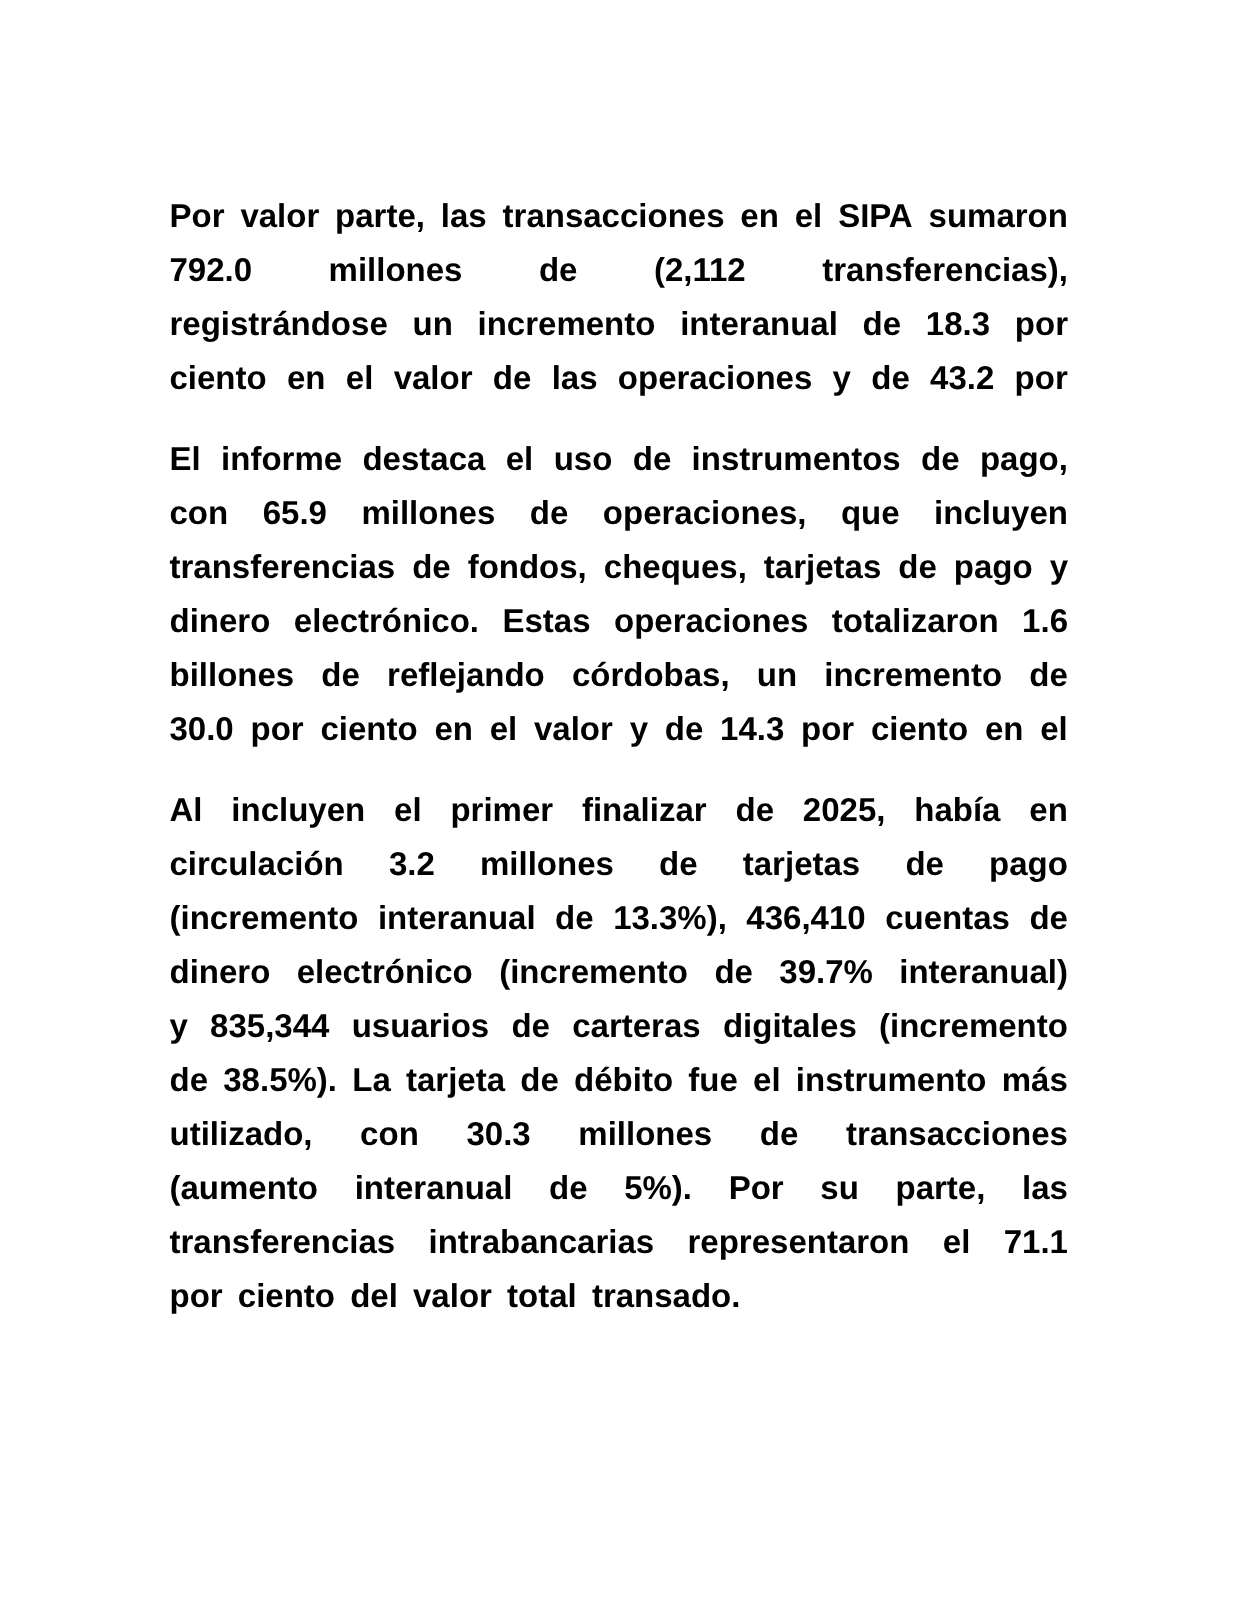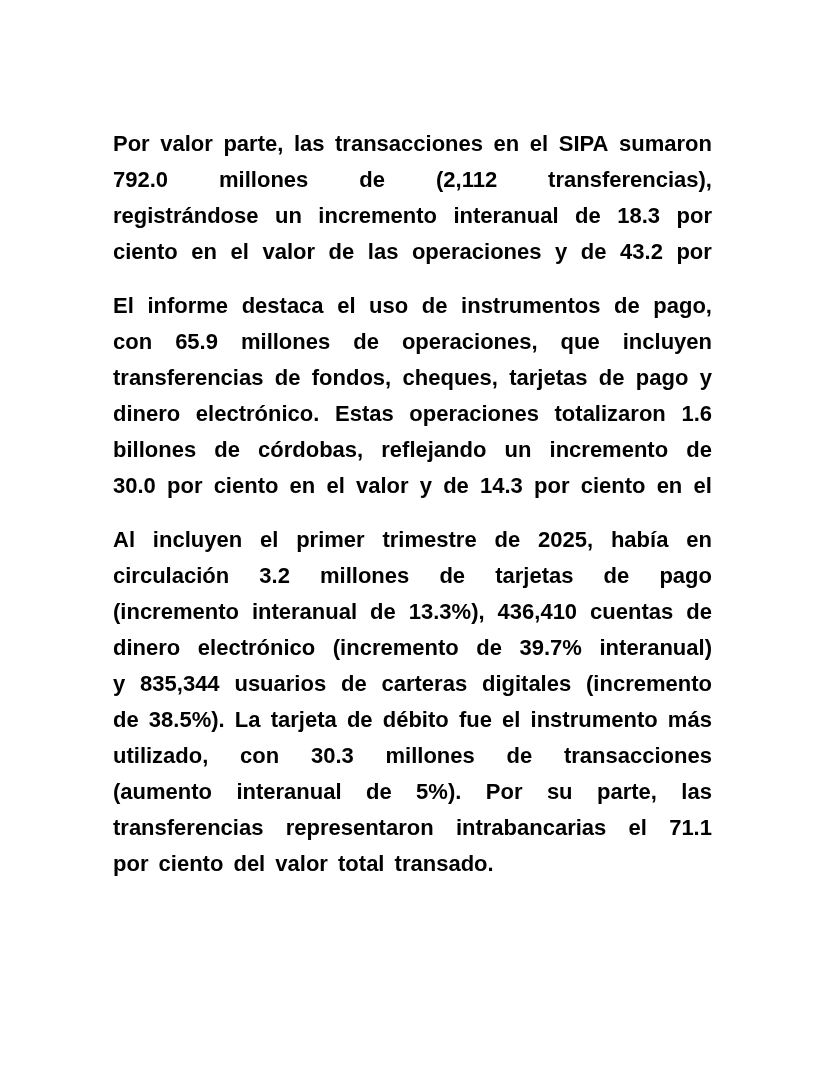--- a/index.html
+++ b/index.html
@@ -132,22 +132,22 @@
           <span>dinero</span>
           <span>electrónico.</span>
           <span>Estas</span>
           <span>operaciones</span>
           <span>totalizaron</span>
           <span>1.6</span>
         </div>
       <div class="line just">
           <span>billones</span>
           <span>de</span>
+          <span>reflejando</span>
           <span>córdobas,</span>
-          <span>reflejando</span>
           <span>un</span>
           <span>incremento</span>
           <span>de</span>
         </div>
       <div class="line just">
           <span>30.0</span>
           <span>por</span>
           <span>ciento</span>
           <span>en</span>
           <span>el</span>
@@ -161,21 +161,21 @@
           <span>el</span>
         </div>
     </div>
 
     <div class="paragraph">
       <div class="line just">
           <span>Al</span>
           <span>incluyen</span>
           <span>el</span>
           <span>primer</span>
-          <span>trimestre</span>
+          <span>finalizar</span>
           <span>de</span>
           <span>2025,</span>
           <span>había</span>
           <span>en</span>
         </div>
       <div class="line just">
           <span>circulación</span>
           <span>3.2</span>
           <span>millones</span>
           <span>de</span>
@@ -234,22 +234,22 @@
           <span>interanual</span>
           <span>de</span>
           <span>5%).</span>
           <span>Por</span>
           <span>su</span>
           <span>parte,</span>
           <span>las</span>
         </div>
       <div class="line just">
           <span>transferencias</span>
+          <span>intrabancarias</span>
           <span>representaron</span>
-          <span>intrabancarias</span>
           <span>el</span>
           <span>71.1</span>
         </div>
       <div class="line last">por ciento del valor total transado.</div>
     </div>
 
   </div>
 </div>
 
 </body></html>

